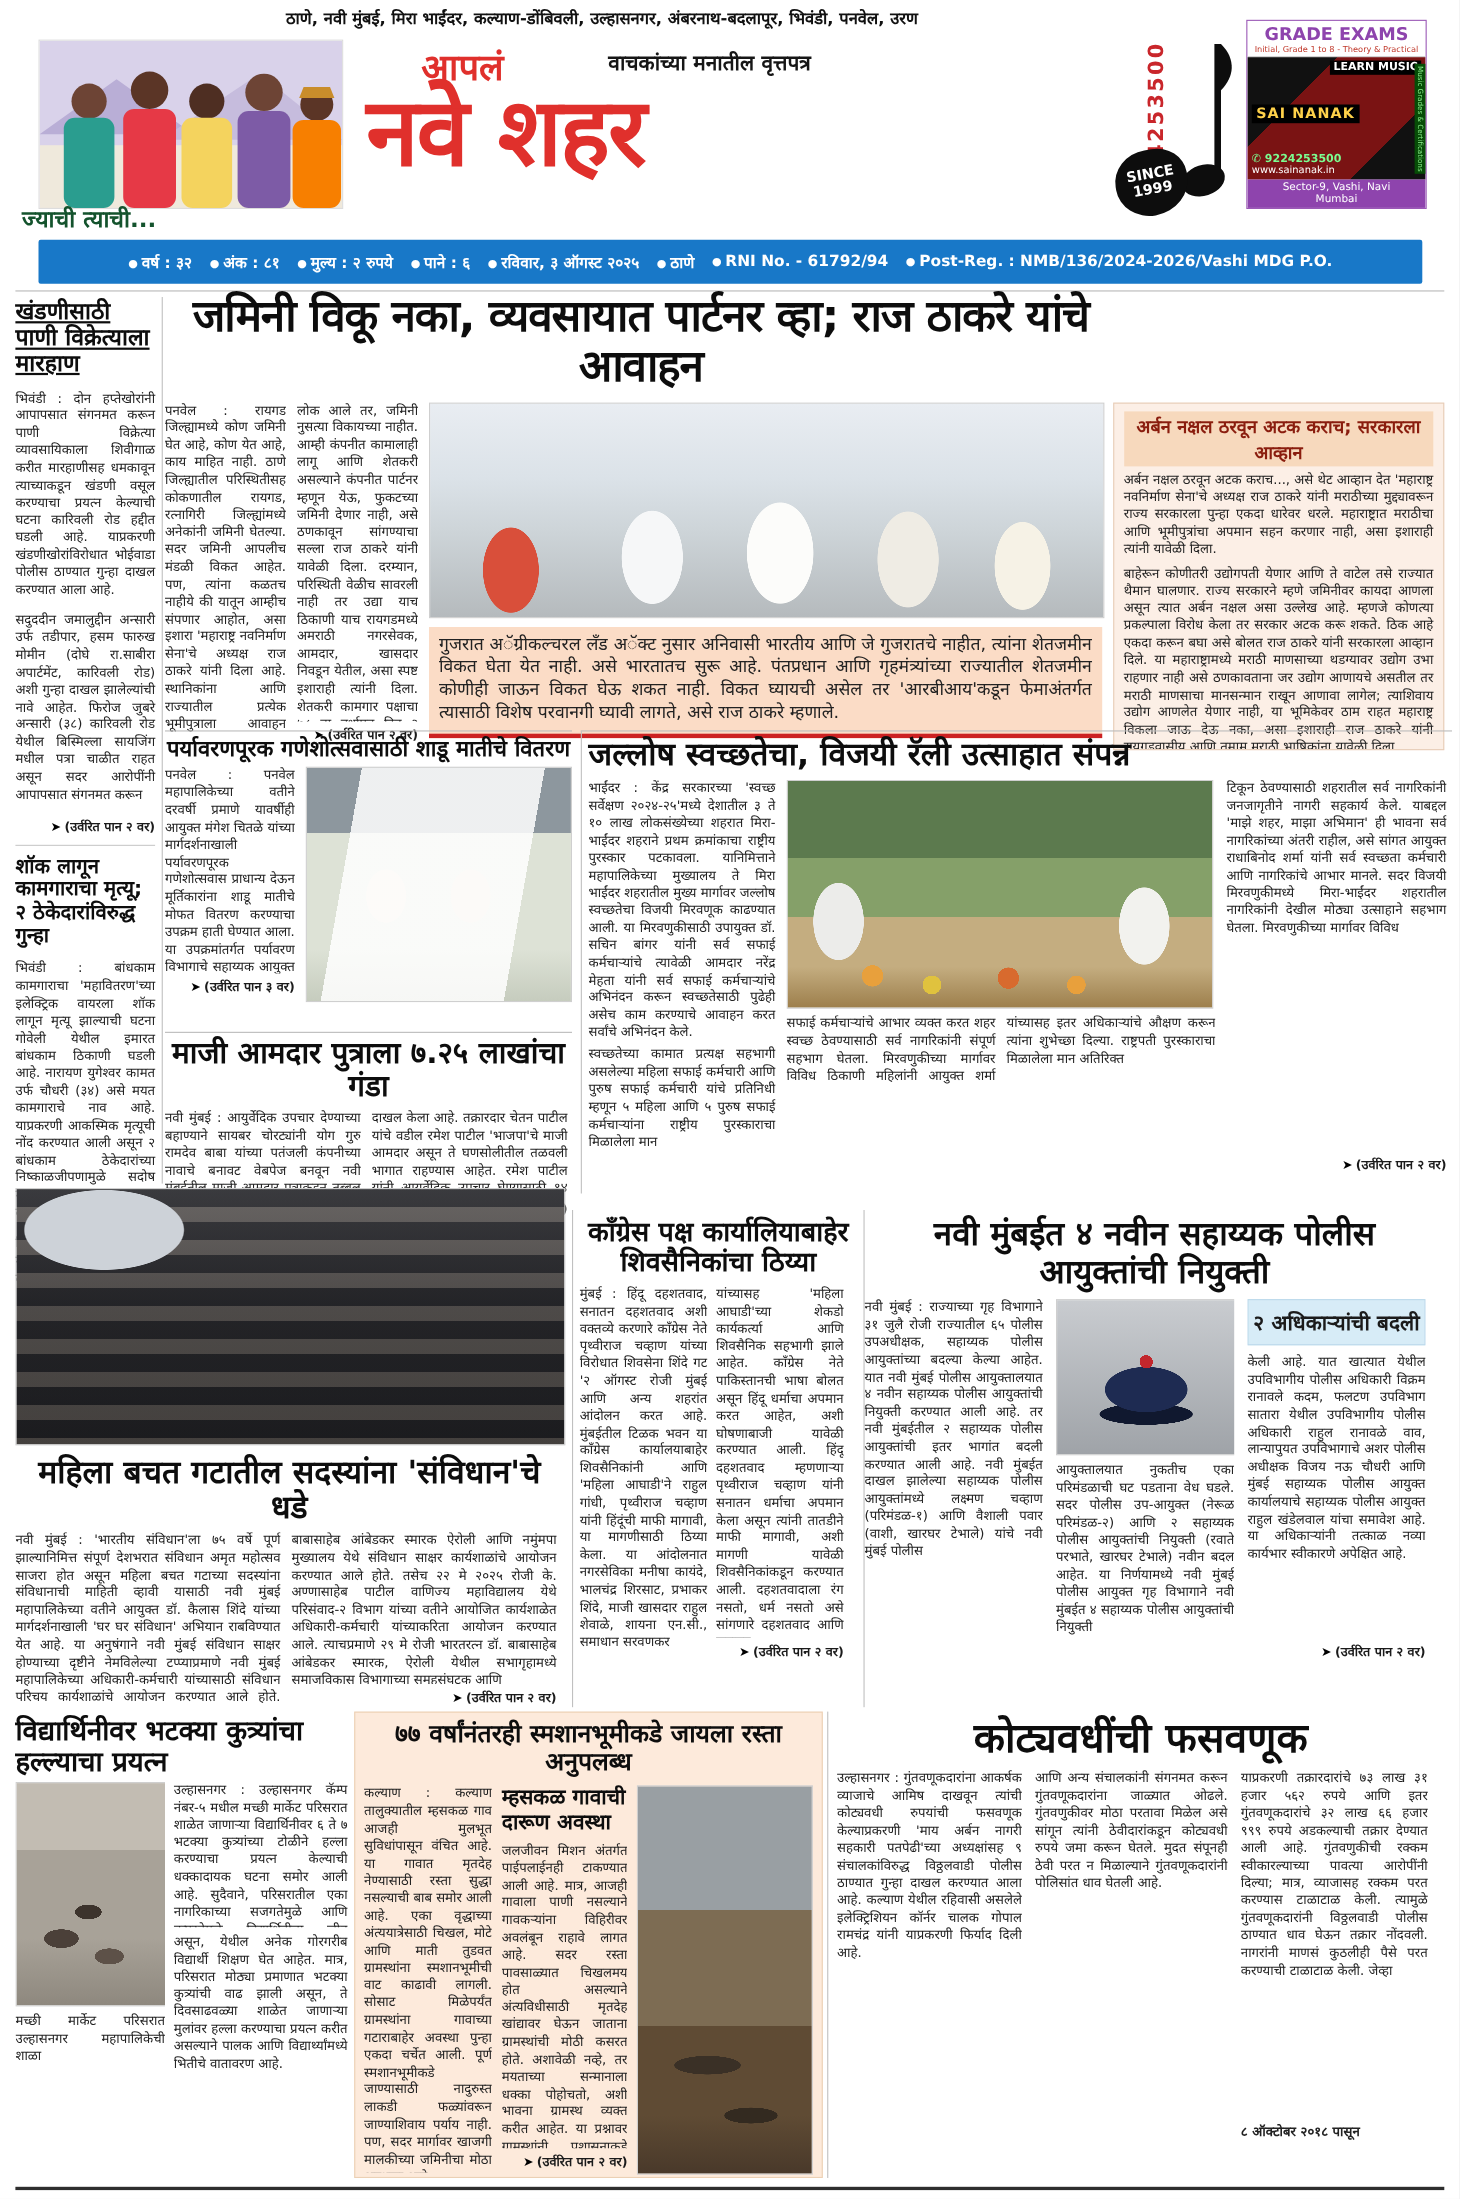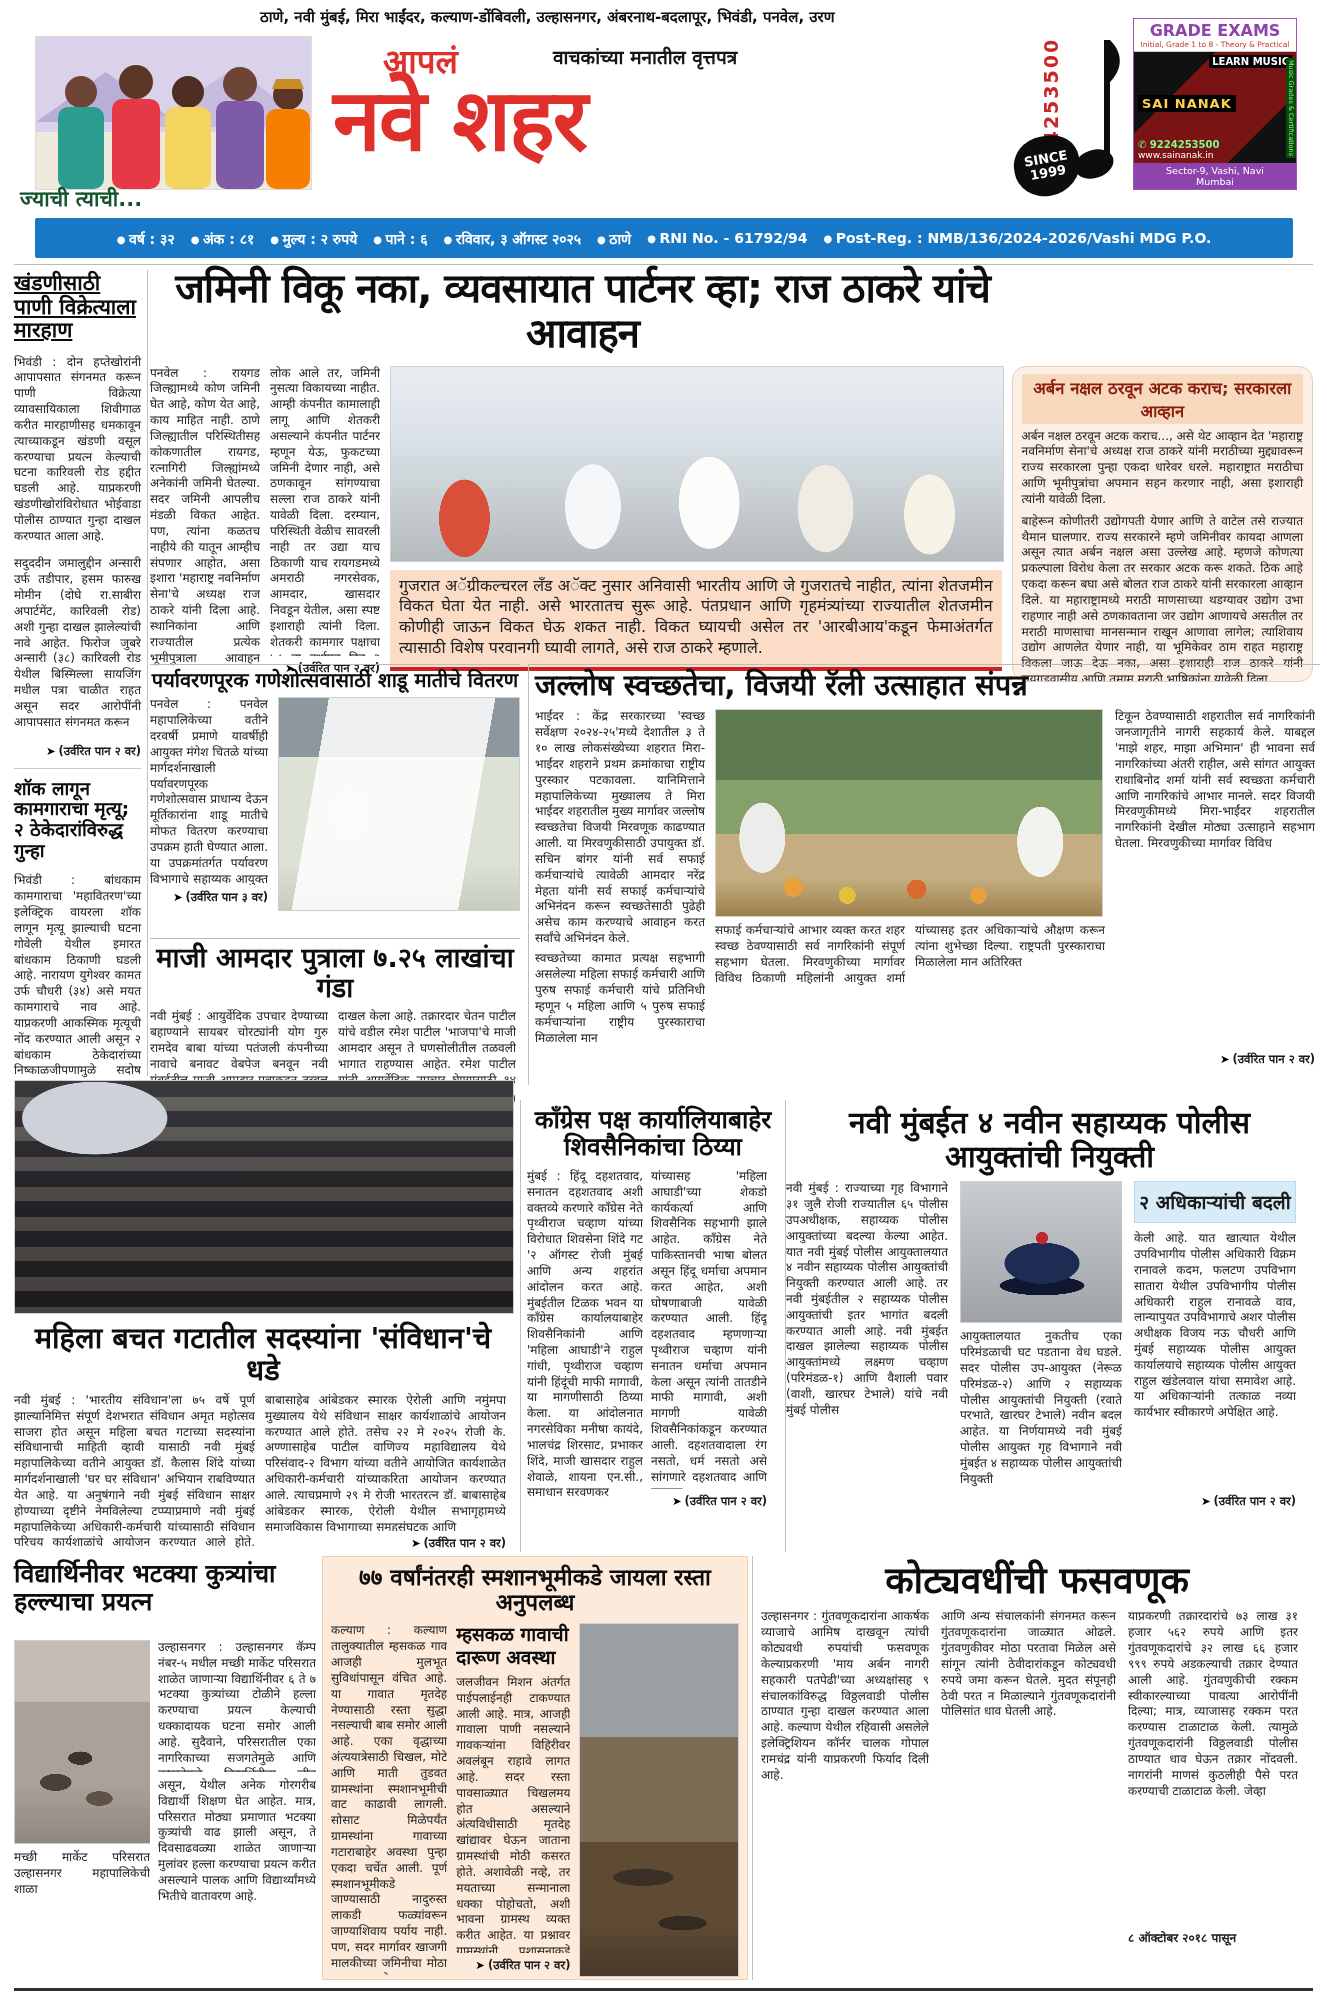--- a/index.html
+++ b/index.html
@@ -103,21 +103,21 @@
   .police-hl{font-size:30px;text-align:center;margin:6px 0 8px 0;}
   .blue-box{background:#d7ecf7;border:1px solid #bcd9ea;font-weight:bold;font-size:19px;text-align:center;
             padding:7px 4px;margin-bottom:8px;}
   .cap-photo{width:100%;height:140px;border:1px solid #cfcfcf;margin-bottom:6px;
     background:
       radial-gradient(10px 10px at 50% 40%, #c2272d 0 60%, rgba(0,0,0,0) 61%),
       radial-gradient(62px 34px at 50% 58%, #1e2b52 0 60%, rgba(0,0,0,0) 61%),
       radial-gradient(70px 16px at 50% 74%, #10182f 0 60%, rgba(0,0,0,0) 61%),
       linear-gradient(180deg,#c9ccd0,#9fa3a8);}
   .dogs{left:14px;top:1556px;width:304px;height:424px;}
-  .dogs-hl{font-size:25px;margin:4px 0 24px 0;}
+  .dogs-hl{font-size:25px;margin:4px 0 4px 0;}
   .dogs-photo{width:136px;height:202px;border:1px solid #cfcfcf;
     background:
       radial-gradient(26px 14px at 30% 70%, #4b4039 0 60%, rgba(0,0,0,0) 61%),
       radial-gradient(22px 12px at 62% 78%, #5d5148 0 60%, rgba(0,0,0,0) 61%),
       radial-gradient(20px 11px at 48% 58%, #3c332c 0 60%, rgba(0,0,0,0) 61%),
       linear-gradient(180deg,#c2bcb2 0 30%,#a8a298 30% 70%,#8e887e 100%);}
   .dogs-sub{font-size:21px;font-weight:bold;line-height:1.2;margin-bottom:6px;}
   .smashan{left:322px;top:1556px;width:426px;height:424px;background:#fdeadb;border:1px solid #ecd0b4;padding:6px 8px;box-sizing:border-box;}
   .smashan-hl{font-size:22.5px;text-align:center;margin:2px 0 8px 0;}
   .smashan-sub{font-size:19px;font-weight:bold;line-height:1.2;margin-bottom:6px;}
@@ -223,21 +223,21 @@
       <div class="lead-c col" style="height:316px;">
         <div class="body-txt" style="height:290px;overflow:hidden;">लोक आले तर, जमिनी नुसत्या विकायच्या नाहीत. आम्ही कंपनीत कामालाही लागू आणि शेतकरी असल्याने कंपनीत पार्टनर म्हणून येऊ, फुकटच्या जमिनी देणार नाही, असे ठणकावून सांगण्याचा सल्ला राज ठाकरे यांनी यावेळी दिला. दरम्यान, परिस्थिती वेळीच सावरली नाही तर उद्या याच ठिकाणी याच रायगडमध्ये अमराठी नगरसेवक, आमदार, खासदार निवडून येतील, असा स्पष्ट इशाराही त्यांनी दिला. शेतकरी कामगार पक्षाचा ७८ वा वर्धापन दिन २ ऑगस्ट</div>
         <span class="cont"><span class="cont-arrow">➤</span><span>(उर्वरित पान २ वर)</span></span>
       </div>
       <div class="lead-center">
         <div class="lead-photo"></div>
         <div class="caption-box">
           <div class="caption-body">गुजरात अॅग्रीकल्चरल लँड अॅक्ट नुसार अनिवासी भारतीय आणि जे गुजरातचे नाहीत, त्यांना शेतजमीन विकत घेता येत नाही. असे भारतातच सुरू आहे. पंतप्रधान आणि गृहमंत्र्यांच्या राज्यातील शेतजमीन कोणीही जाऊन विकत घेऊ शकत नाही. विकत घ्यायची असेल तर 'आरबीआय'कडून फेमाअंतर्गत त्यासाठी विशेष परवानगी घ्यावी लागते, असे राज ठाकरे म्हणाले.</div>
         </div>
       </div>
-      <div class="sidebar" style="height:300px;overflow:hidden;border-radius:14px;">
+      <div class="sidebar" style="height:300px;overflow:hidden;">
         <div class="sidebar-title">अर्बन नक्षल ठरवून अटक कराच; सरकारला आव्हान</div>
         <p class="body-txt">अर्बन नक्षल ठरवून अटक कराच..., असे थेट आव्हान देत 'महाराष्ट्र नवनिर्माण सेना'चे अध्यक्ष राज ठाकरे यांनी मराठीच्या मुद्द्यावरून राज्य सरकारला पुन्हा एकदा धारेवर धरले. महाराष्ट्रात मराठीचा आणि भूमीपुत्रांचा अपमान सहन करणार नाही, असा इशाराही त्यांनी यावेळी दिला.</p>
         <p class="body-txt">बाहेरून कोणीतरी उद्योगपती येणार आणि ते वाटेल तसे राज्यात थैमान घालणार. राज्य सरकारने म्हणे जमिनीवर कायदा आणला असून त्यात अर्बन नक्षल असा उल्लेख आहे. म्हणजे कोणत्या प्रकल्पाला विरोध केला तर सरकार अटक करू शकते. ठिक आहे एकदा करून बघा असे बोलत राज ठाकरे यांनी सरकारला आव्हान दिले. या महाराष्ट्रामध्ये मराठी माणसाच्या थडग्यावर उद्योग उभा राहणार नाही असे ठणकावताना जर उद्योग आणायचे असतील तर मराठी माणसाचा मानसन्मान राखून आणावा लागेल; त्याशिवाय उद्योग आणलेत येणार नाही, या भूमिकेवर ठाम राहत महाराष्ट्र विकला जाऊ देऊ नका, असा इशाराही राज ठाकरे यांनी रायगडवासीय आणि तमाम मराठी भाषिकांना यावेळी दिला.</p>
       </div>
     </div>
   </div>
 
   <div class="abs shadu">
     <div class="hl shadu-hl">पर्यावरणपूरक गणेशोत्सवासाठी शाडू मातीचे वितरण</div>
     <div class="cols">

